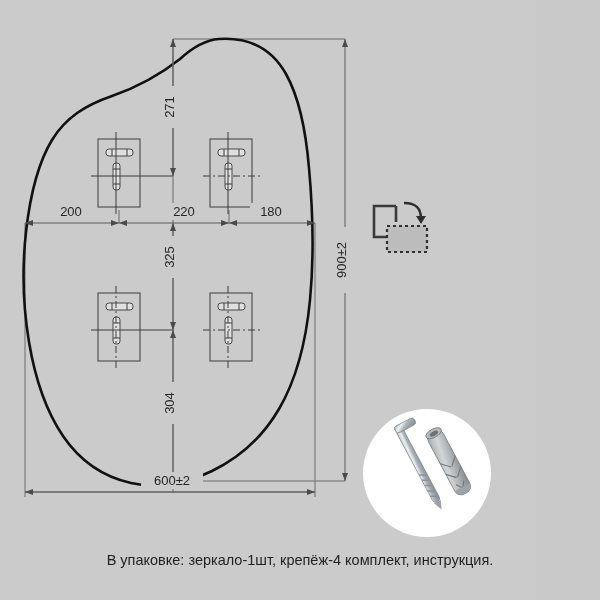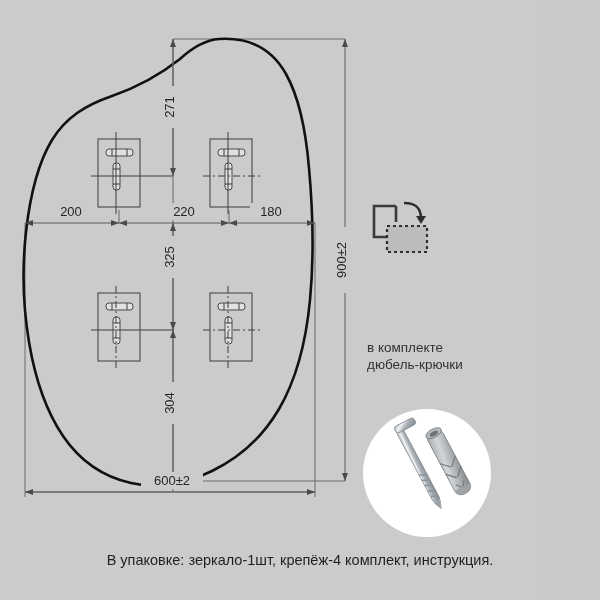--- a/index.html
+++ b/index.html
@@ -221,24 +221,20 @@
       <line x1="396" y1="206" x2="396" y2="222" stroke="#3a3a3a" stroke-width="2.6"></line>
       <path d="M404,203 C418,203 421,210 421,219" fill="none" stroke="#2e2e2e" stroke-width="2.6"></path>
       <path d="M416,216 L421,224 L426,216 z" fill="#2e2e2e"></path>
       <rect x="387" y="226" width="40" height="26" fill="#bcbcbc" stroke="#2e2e2e" stroke-width="2.2" stroke-dasharray="3 3"></rect>
     </g>
   </svg>
 
   <div class="panel-text" id="universal-title">
   </div>
 
-  <div class="panel-text" id="kit-text">
-    <div>в комплекте</div>
-    <div>дюбель-крючки</div>
-  </div>
 
   <div id="hardware-circle">
     <svg width="128" height="128" viewBox="0 0 128 128">
       <defs>
         <linearGradient id="metal" x1="0" y1="0" x2="1" y2="0.6">
           <stop offset="0%" stop-color="#b7bcc1"></stop>
           <stop offset="35%" stop-color="#eef1f3"></stop>
           <stop offset="60%" stop-color="#aeb4ba"></stop>
           <stop offset="100%" stop-color="#8d949b"></stop>
         </linearGradient>

